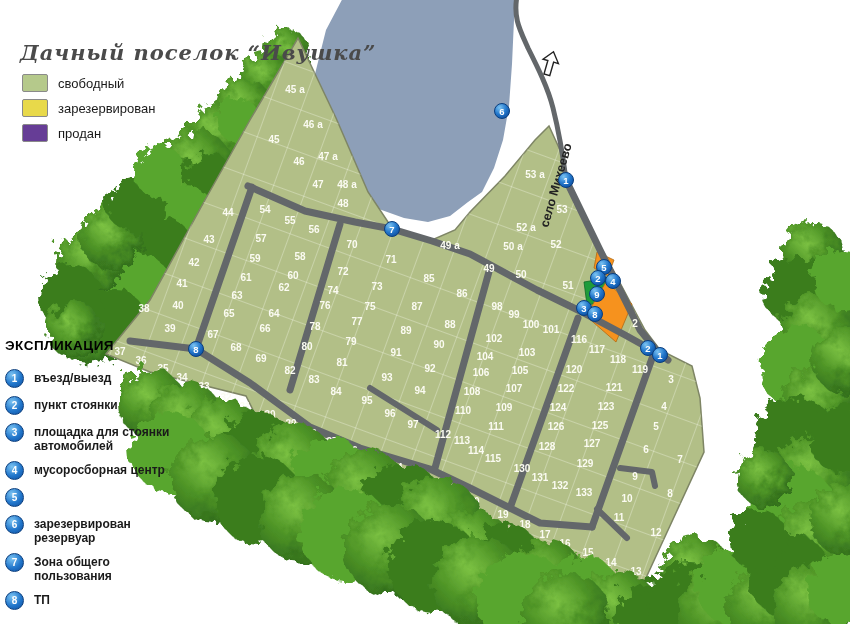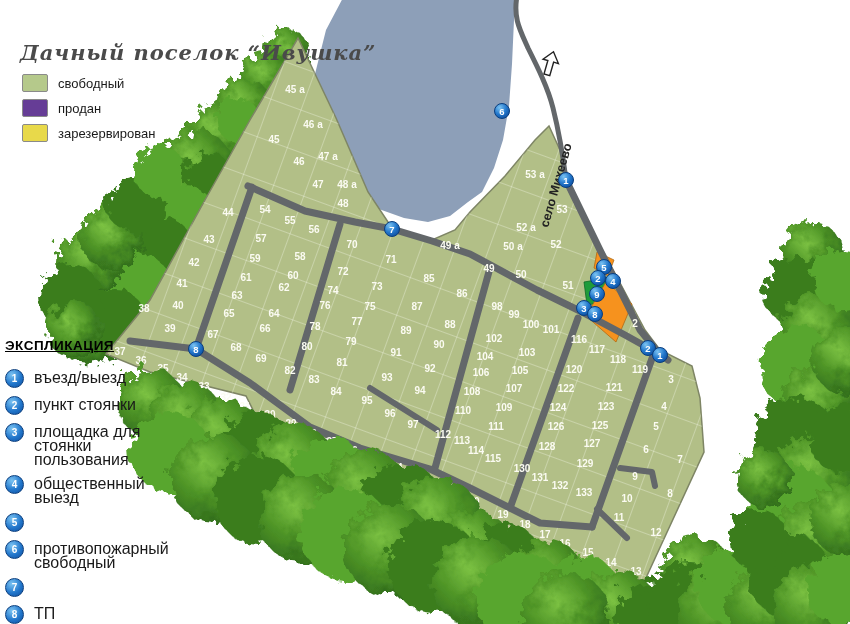--- a/index.html
+++ b/index.html
@@ -5,27 +5,27 @@
   html,body{margin:0;padding:0;background:#fff;}
   .stage{position:relative;width:850px;height:624px;overflow:hidden;background:#fff;
          font-family:"Liberation Sans",sans-serif;}
   .title{position:absolute;left:20px;top:40px;font-family:"DejaVu Serif",serif;
          font-style:italic;font-weight:700;font-size:21px;color:#4a4a4a;letter-spacing:1px;}
   .legend{position:absolute;left:22px;top:74px;}
   .legend-row{display:flex;align-items:center;margin-bottom:7px;}
   .legend-swatch{width:24px;height:16px;border:1px solid #8a8a8a;border-radius:2px;margin-right:10px;}
   .legend-label{font-size:13px;color:#1a1a1a;}
   .explication{position:absolute;left:5px;top:338px;width:178px;}
-  .exp-title{font-size:13.5px;font-weight:700;color:#000;letter-spacing:.5px;margin-bottom:16px;text-decoration:underline;}
+  .exp-title{font-size:13.5px;font-weight:700;color:#000;letter-spacing:.5px;margin-bottom:16px;}
   .exp-item{display:flex;align-items:flex-start;margin-bottom:8px;}
   .badge{flex:0 0 17px;width:17px;height:17px;border-radius:50%;margin-right:10px;
          background:radial-gradient(circle at 35% 28%,#7cc4f2 0%,#2277cc 55%,#0d4d9e 100%);
          border:1px solid #0a3e7e;color:#fff;font-size:10px;font-weight:700;
          display:flex;align-items:center;justify-content:center;}
-  .exp-label{font-size:16px;font-weight:400;color:#1a1a1a;line-height:14px;padding-top:2px;}
+  .exp-label{font-size:12px;font-weight:700;color:#1a1a1a;line-height:14px;padding-top:2px;}
   svg{position:absolute;left:0;top:0;}
   .plot-label{fill:#fbfbf2;font-family:"Liberation Sans",sans-serif;font-size:10px;font-weight:700;
               text-anchor:middle;}
   .marker-num{fill:#fff;font-family:"Liberation Sans",sans-serif;font-size:9.5px;font-weight:700;
               text-anchor:middle;}
   .road-label{font-family:"Liberation Sans",sans-serif;font-size:12.5px;font-weight:700;fill:#222;}
 </style>
 </head>
 <body>
 
@@ -356,56 +356,57 @@
     </g>
   </svg>
 
   <div class="title">Дачный поселок “Ивушка”</div>
   <div class="legend" id="legend">
       <div class="legend-row">
         <div class="legend-swatch" style="background: rgb(181, 201, 139);"></div>
         <div class="legend-label">свободный</div>
       </div>
       <div class="legend-row">
+        <div class="legend-swatch" style="background: rgb(232, 217, 74);"></div>
+        <div class="legend-label">зарезервирован</div>
+      </div>
+      <div class="legend-row">
         <div class="legend-swatch" style="background: rgb(102, 61, 150);"></div>
         <div class="legend-label">продан</div>
-      </div>
-      <div class="legend-row">
-        <div class="legend-swatch" style="background: rgb(232, 217, 74);"></div>
-        <div class="legend-label">зарезервирован</div>
       </div>
     </div>
   <div class="explication">
     <div class="exp-title">ЭКСПЛИКАЦИЯ</div>
     <div id="exp-items">
         <div class="exp-item">
           <div class="badge">1</div>
           <div class="exp-label">въезд/выезд</div>
         </div>
         <div class="exp-item">
           <div class="badge">2</div>
           <div class="exp-label">пункт стоянки</div>
         </div>
         <div class="exp-item">
           <div class="badge">3</div>
-          <div class="exp-label">площадка для стоянки пользования</div>
+          <div class="exp-label">площадка для стоянки автомобилей</div>
         </div>
         <div class="exp-item">
           <div class="badge">4</div>
-          <div class="exp-label">общественный выезд</div>
+          <div class="exp-label">мусоросборная центр</div>
         </div>
         <div class="exp-item">
           <div class="badge">5</div>
         </div>
         <div class="exp-item">
           <div class="badge">6</div>
-          <div class="exp-label">противопожарный свободный</div>
+          <div class="exp-label">зарезервирован резервуар</div>
         </div>
         <div class="exp-item">
           <div class="badge">7</div>
+          <div class="exp-label">Зона общего пользования</div>
         </div>
         <div class="exp-item">
           <div class="badge">8</div>
           <div class="exp-label">ТП</div>
         </div>
       </div>
   </div>
 </div>
 
 </body></html>

